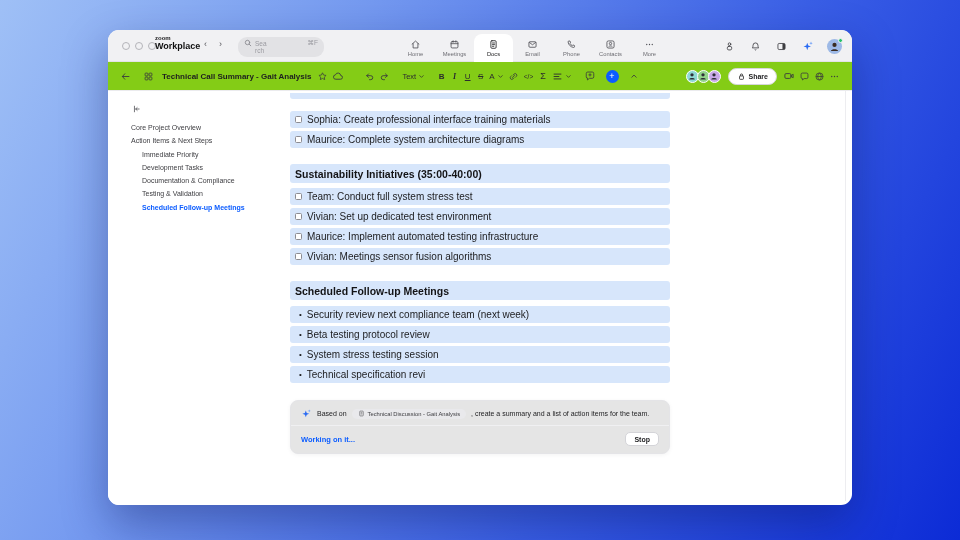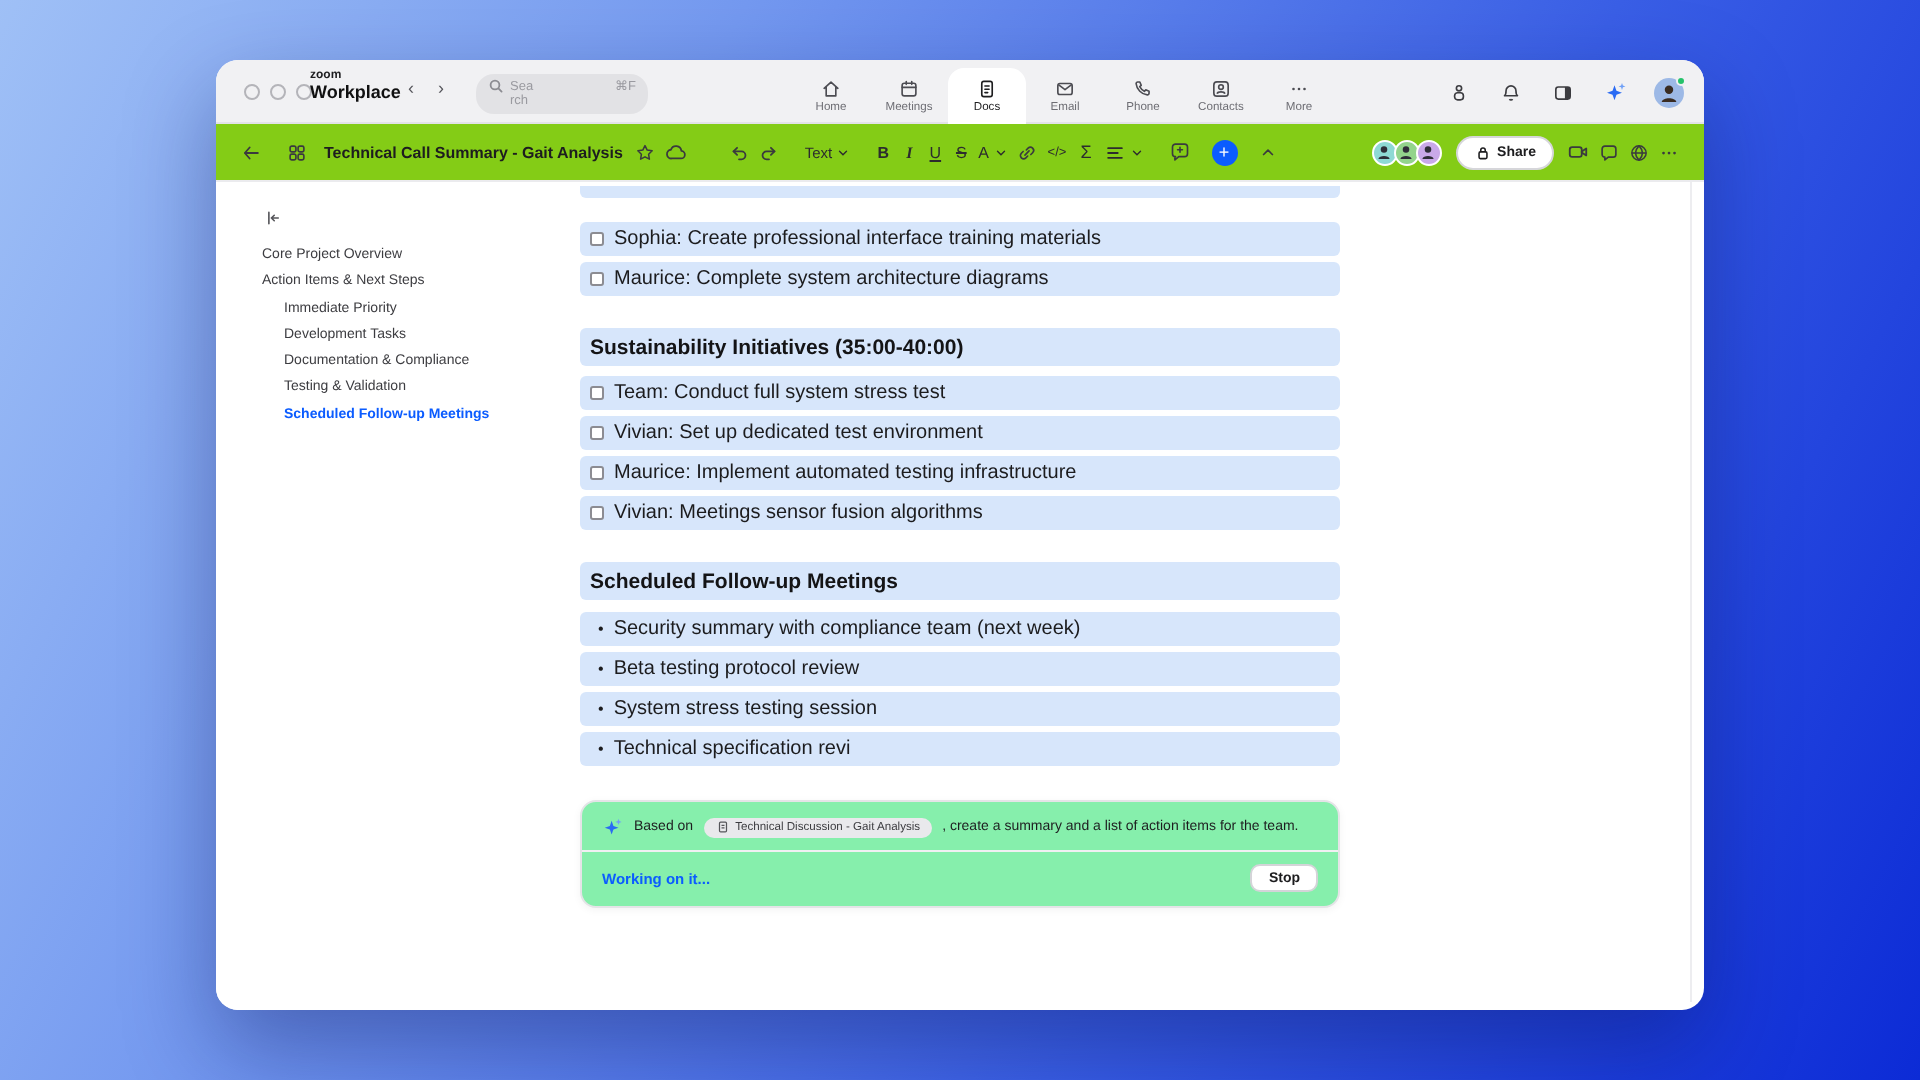--- a/index.html
+++ b/index.html
@@ -61,21 +61,21 @@
   .sliver + .todo { margin-top:12px; }
   .cb { width:7px; height:7px; background:#fff; border:1px solid #8c8c92; border-radius:1.5px; margin-right:5px; flex:0 0 auto; }
   .todo-text, .bullet-text { font-size:10px; color:#1c1c1e; white-space:nowrap; }
   .heading { height:19px; margin-top:16px; display:flex; align-items:center; padding-left:5px; font-size:10.5px; font-weight:bold; color:#141416; }
   .heading + .todo { margin-top:5px; }
   .heading + .bullet { margin-top:6px; }
   .bullet { height:17px; display:flex; align-items:center; padding-left:9px; }
   .bullet .dot { font-size:8px; color:#1c1c1e; margin-right:5px; }
 
   
-  .ai-card { margin-top:17px; background:#86efac; border:1px solid #e4e4e7; border-radius:8px; box-shadow:0 1px 4px rgba(0,0,0,.05); }
+  .ai-card { margin-top:17px; background:#e5e5e5; border:1px solid #e4e4e7; border-radius:8px; box-shadow:0 1px 4px rgba(0,0,0,.05); }
   .ai-row1 { display:flex; align-items:center; gap:5px; padding:7px 10px 6px 10px; font-size:7px; color:#1d1d1f; border-bottom:1px solid #f0f0f2; }
   .ai-chip { display:inline-flex; align-items:center; gap:3px; background:#e9e9ec; border-radius:7px; padding:1.5px 6px; font-size:5.8px; color:#3c3c40; white-space:nowrap; }
   .ai-row2 { display:flex; align-items:center; justify-content:space-between; padding:6px 10px 7px 10px; }
   .ai-status { color:#0b5cff; font-size:7.5px; font-weight:600; }
   .stop-btn { border:1px solid #d4d4d8; border-radius:5px; background:#fff; font-size:7px; font-weight:600; color:#1d1d1f; padding:2.5px 8px; }
 
   .scroll-track { position:absolute; right:6px; top:61px; bottom:4px; width:1px; background:#ededf0; }
   svg { display:block; }
 </style>
 </head>
@@ -395,21 +395,21 @@
           <span class="cb"></span>
           <span class="todo-text">Maurice: Implement automated testing infrastructure</span>
         </div>
         <div class="blk todo">
           <span class="cb"></span>
           <span class="todo-text">Vivian: Meetings sensor fusion algorithms</span>
         </div>
         <div class="blk heading">Scheduled Follow-up Meetings</div>
         <div class="blk bullet">
           <span class="dot">•</span>
-          <span class="bullet-text">Security summary with compliance team (next week)</span>
+          <span class="bullet-text">Security review next compliance team (next week)</span>
         </div>
         <div class="blk bullet">
           <span class="dot">•</span>
           <span class="bullet-text">Beta testing protocol review</span>
         </div>
         <div class="blk bullet">
           <span class="dot">•</span>
           <span class="bullet-text">System stress testing session</span>
         </div>
         <div class="blk bullet">

